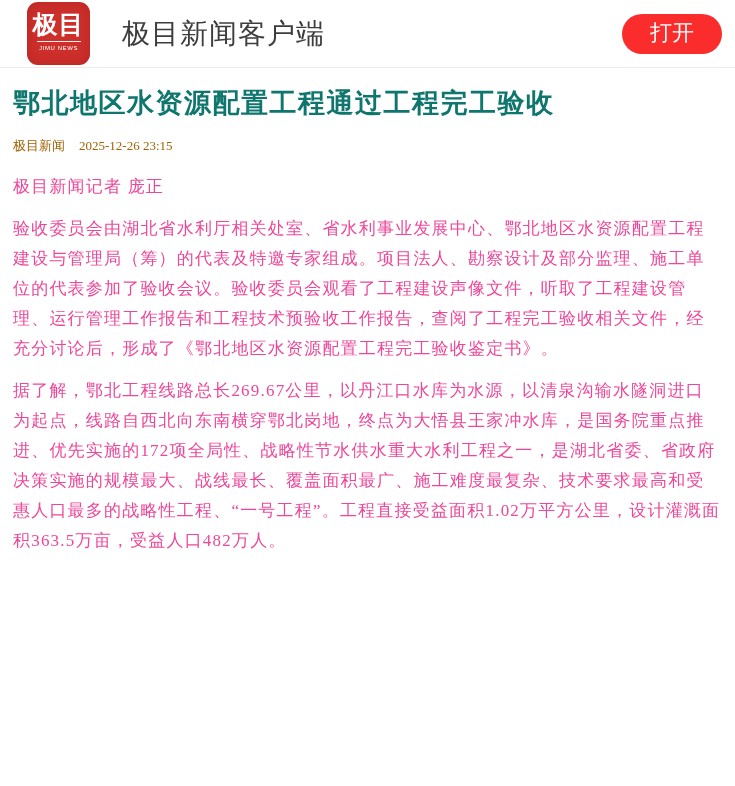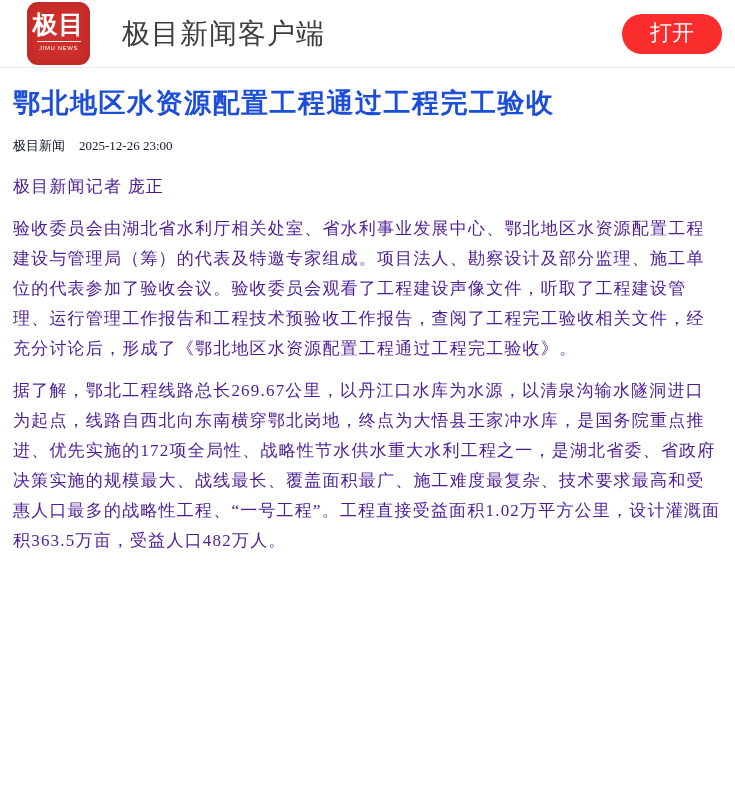--- a/index.html
+++ b/index.html
@@ -81,59 +81,59 @@
     justify-content: center;
     padding-bottom: 2px;
   }
 
   
   .article { padding: 0 13px; }
   .article-title {
     margin: 16px 0 0;
     font-size: 27px;
     line-height: 38px;
-    color: #1d4ed8;
+    color: #0f766e;
     font-weight: bold;
     letter-spacing: 1.5px;
   }
   .byline {
     margin-top: 16px;
     font-size: 13px;
     line-height: 16px;
-    color: #0f172a;
+    color: #a16207;
     display: flex;
     align-items: flex-end;
   }
   .byline .source { margin-right: 14px; }
   .article-body { margin-top: 18px; }
   .para {
     margin: 0 0 12px;
     font-size: 17px;
     line-height: 30px;
     letter-spacing: 1.2px;
-    color: #4c1d95;
+    color: #ec4899;
   }
 </style>
 </head>
 <body>
 
 <div class="header">
   <div class="logo" style="background: rgb(205, 47, 43);">
     <span class="logo-cn">极目</span>
     <span class="logo-line"></span>
     <span class="logo-en">JIMU NEWS</span>
   </div>
   <div class="app-title">极目新闻客户端</div>
   <button class="open-btn" style="background: rgb(250, 44, 44);">打开</button>
 </div>
 
 <div class="article">
   <h1 class="article-title">鄂北地区水资源配置工程通过工程完工验收</h1>
   <div class="byline">
     <span class="source">极目新闻</span>
-    <span class="time">2025-12-26 23:00</span>
+    <span class="time">2025-12-26 23:15</span>
   </div>
   <div class="article-body">
       <p class="para">极目新闻记者 庞正</p>
-      <p class="para">验收委员会由湖北省水利厅相关处室、省水利事业发展中心、鄂北地区水资源配置工程建设与管理局（筹）的代表及特邀专家组成。项目法人、勘察设计及部分监理、施工单位的代表参加了验收会议。验收委员会观看了工程建设声像文件，听取了工程建设管理、运行管理工作报告和工程技术预验收工作报告，查阅了工程完工验收相关文件，经充分讨论后，形成了《鄂北地区水资源配置工程通过工程完工验收》。</p>
+      <p class="para">验收委员会由湖北省水利厅相关处室、省水利事业发展中心、鄂北地区水资源配置工程建设与管理局（筹）的代表及特邀专家组成。项目法人、勘察设计及部分监理、施工单位的代表参加了验收会议。验收委员会观看了工程建设声像文件，听取了工程建设管理、运行管理工作报告和工程技术预验收工作报告，查阅了工程完工验收相关文件，经充分讨论后，形成了《鄂北地区水资源配置工程完工验收鉴定书》。</p>
       <p class="para">据了解，鄂北工程线路总长269.67公里，以丹江口水库为水源，以清泉沟输水隧洞进口为起点，线路自西北向东南横穿鄂北岗地，终点为大悟县王家冲水库，是国务院重点推进、优先实施的172项全局性、战略性节水供水重大水利工程之一，是湖北省委、省政府决策实施的规模最大、战线最长、覆盖面积最广、施工难度最复杂、技术要求最高和受惠人口最多的战略性工程、“一号工程”。工程直接受益面积1.02万平方公里，设计灌溉面积363.5万亩，受益人口482万人。</p>
     </div>
 </div>
 
 </body></html>

